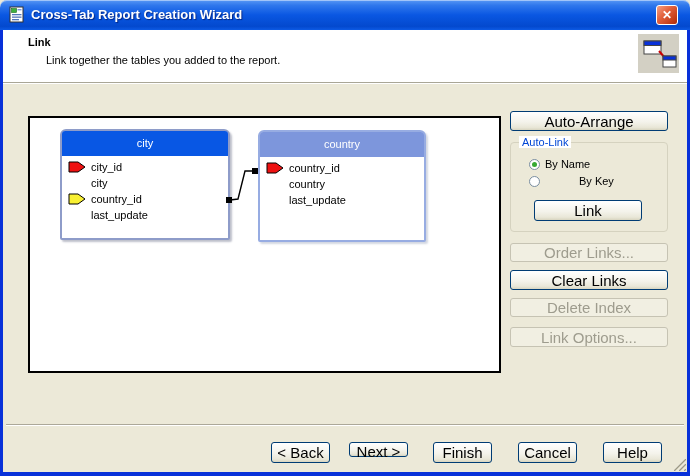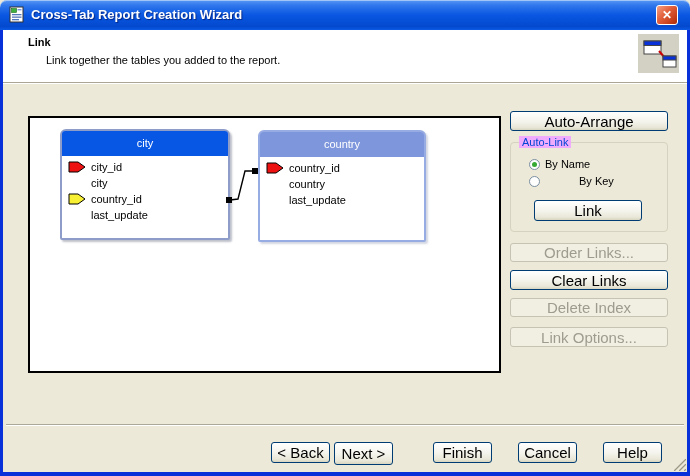--- a/index.html
+++ b/index.html
@@ -42,21 +42,21 @@
   
   .btn{position:absolute;box-sizing:border-box;border:1px solid #003C74;border-radius:3px;
     background:linear-gradient(180deg,#FFFFFF 0%,#F4F3EB 55%,#E9E7D8 85%,#D8D5C0 100%);
     font-family:"Liberation Sans",sans-serif;font-size:15px;color:#000;text-align:center;
     cursor:pointer;padding:0;}
   .btn.disabled{border:1px solid #C6C3B3;background:#F1EFE2;color:#9E9C8E;cursor:default;
     box-shadow:none;}
   
   .groupbox{position:absolute;left:510px;top:142px;width:158px;height:90px;box-sizing:border-box;
     border:1px solid #D5D2BF;border-radius:4px;}
-  .groupbox-label{position:absolute;left:8px;top:-7px;background:#f0abfc;padding:0 3px;
+  .groupbox-label{position:absolute;left:8px;top:-7px;background:#ffffff;padding:0 3px;
     color:#0046D5;}
   .radio-row{position:absolute;display:flex;align-items:center;gap:5px;cursor:pointer;}
   .radio{width:11px;height:11px;border-radius:50%;border:1px solid #7A8EA0;background:#fff;
     box-sizing:border-box;display:flex;align-items:center;justify-content:center;}
   .radio .dot{width:5px;height:5px;border-radius:50%;background:#36A933;}
   .divider{position:absolute;left:6px;top:424px;width:678px;height:0;
     border-top:1px solid #ACA899;border-bottom:1px solid #fff;}
   .grip{position:absolute;left:669px;top:456px;}
 </style>
 </head>
@@ -174,21 +174,21 @@
     <button class="btn" style="left:23px;top:57px;width:108px;height:21px;">Link</button>
   </div>
 
   <button class="btn disabled" style="left:510px;top:243px;width:158px;height:19px;">Order Links...</button>
   <button class="btn" style="left:510px;top:270px;width:158px;height:20px;">Clear Links</button>
   <button class="btn disabled" style="left:510px;top:298px;width:158px;height:19px;">Delete Index</button>
   <button class="btn disabled" style="left:510px;top:327px;width:158px;height:20px;">Link Options...</button>
 
   <div class="divider"></div>
   <button class="btn" style="left:271px;top:442px;width:59px;height:21px;">&lt; Back</button>
-  <button class="btn" style="left:334px;top:442px;width:59px;height:23px;">Next &gt;</button>
+  <button class="btn" style="left:349px;top:442px;width:59px;height:15px;">Next &gt;</button>
   <button class="btn" style="left:433px;top:442px;width:59px;height:21px;">Finish</button>
   <button class="btn" style="left:518px;top:442px;width:59px;height:21px;">Cancel</button>
   <button class="btn" style="left:603px;top:442px;width:59px;height:21px;">Help</button>
 
   <svg class="grip" width="17" height="15" viewBox="0 0 17 15">
     <line x1="4" y1="15" x2="17" y2="2" stroke="#fff" stroke-width="1"></line>
     <line x1="5" y1="15" x2="17" y2="3" stroke="#9D9A84" stroke-width="1.4"></line>
     <line x1="9" y1="15" x2="17" y2="7" stroke="#fff" stroke-width="1"></line>
     <line x1="10" y1="15" x2="17" y2="8" stroke="#9D9A84" stroke-width="1.4"></line>
     <line x1="14" y1="15" x2="17" y2="12" stroke="#fff" stroke-width="1"></line>

